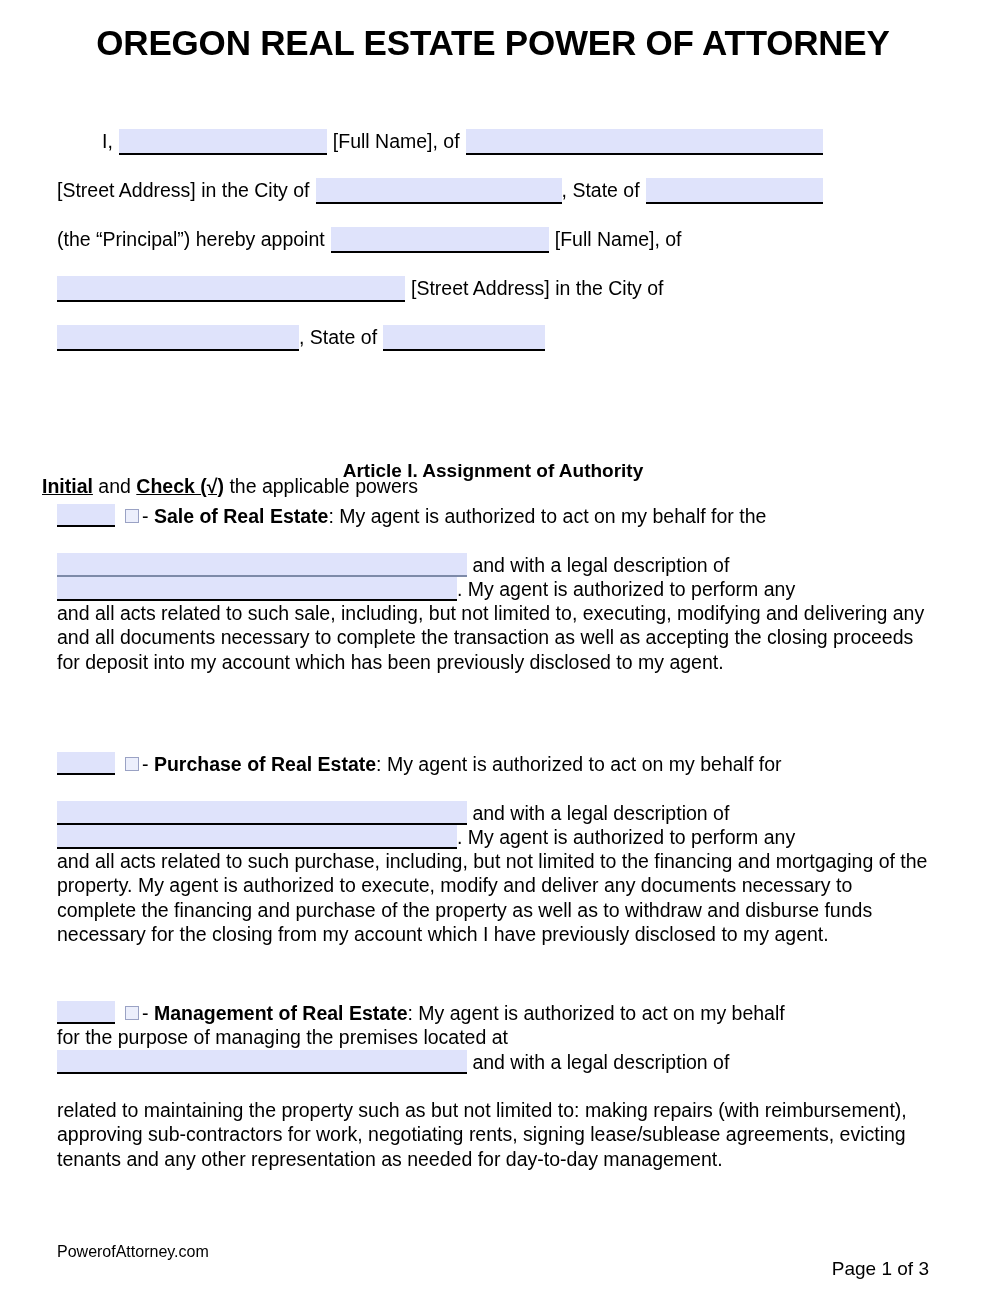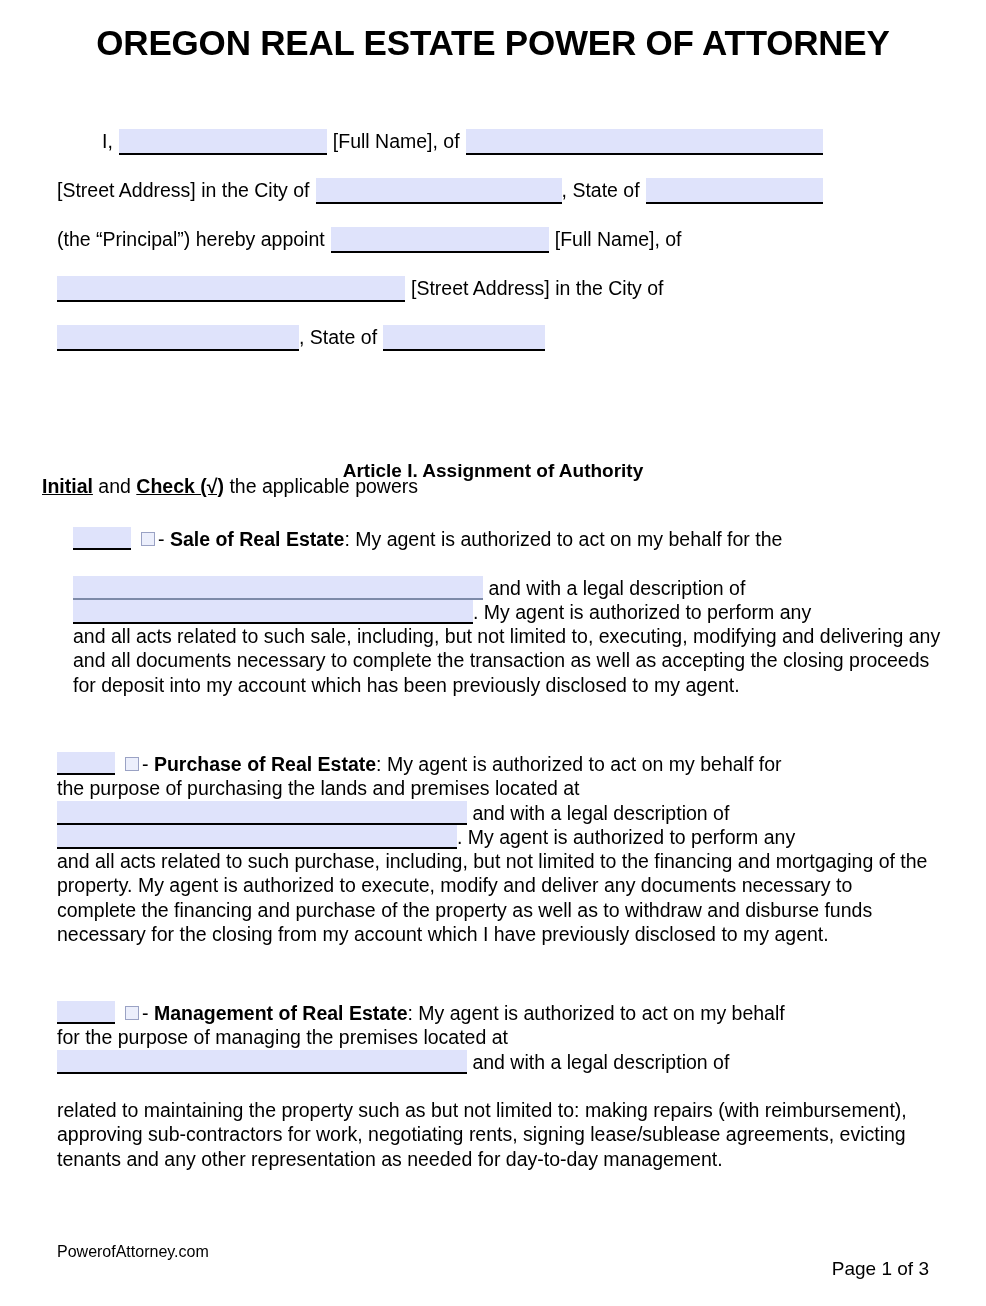--- a/index.html
+++ b/index.html
@@ -97,21 +97,21 @@
 
   
   .power {
     position: absolute;
     left: 57px;
     width: 875px;
     font-size: 19.5px;
     line-height: 24.3px;
     text-align: left;
   }
-  .power-sale { top: 527px; margin-left: 16px; }
+  .power-sale { top: 504px; }
   .power-purchase { top: 752px; }
   .power-management { top: 1001px; }
 
   .initial-field {
     display: inline-block;
     width: 58px;
     height: 21px;
     background: #dfe3fb;
     border-bottom: 2.5px solid #000000;
     vertical-align: -4px;
@@ -221,21 +221,21 @@
   <div class="power power-sale">
     <span class="initial-field"></span><span class="checkbox"></span><span>- </span><b>Sale of Real Estate</b><span>:</span><span> My agent is authorized to act on my behalf for the</span><br>
     <br>
     <span class="fieldrow"><span class="inline-field thin" style="width:410px"></span>&nbsp;<span>and with a legal description of</span></span><br>
     <span class="fieldrow"><span class="inline-field" style="width:400px"></span><span>.  My agent is authorized to perform any</span></span><br>
     <span>and all acts related to such sale, including, but not limited to, executing, modifying and delivering any and all documents necessary to complete the transaction as well as accepting the closing proceeds for deposit into my account which has been previously disclosed to my agent.</span>
   </div>
 
   <div class="power power-purchase">
     <span class="initial-field"></span><span class="checkbox"></span><span>- </span><b>Purchase of Real Estate</b><span>:</span><span> My agent is authorized to act on my behalf for</span><br>
-    <span>the purpose of purchasing the lands and premises located at</span><br>
+    <br>
     <span class="fieldrow"><span class="inline-field" style="width:410px"></span>&nbsp;<span>and with a legal description of</span></span><br>
     <span class="fieldrow"><span class="inline-field" style="width:400px"></span><span>.  My agent is authorized to perform any</span></span><br>
     <span>and all acts related to such purchase, including, but not limited to the financing and mortgaging of the property. My agent is authorized to execute, modify and deliver any documents necessary to complete the financing and purchase of the property as well as to withdraw and disburse funds necessary for the closing from my account which I have previously disclosed to my agent.</span>
   </div>
 
   <div class="power power-management">
     <span class="initial-field"></span><span class="checkbox"></span><span>- </span><b>Management of Real Estate</b><span>:</span><span> My agent is authorized to act on my behalf</span><br>
     <span>for the purpose of managing the premises located at</span><br>
     <span class="fieldrow"><span class="inline-field" style="width:410px"></span>&nbsp;<span>and with a legal description of</span></span><br>
     <br>

